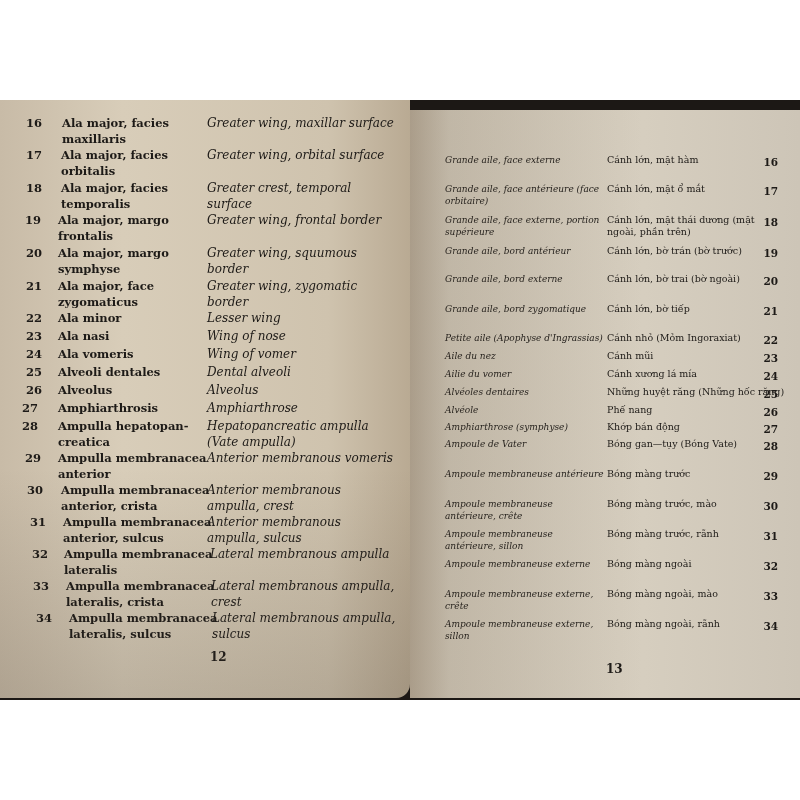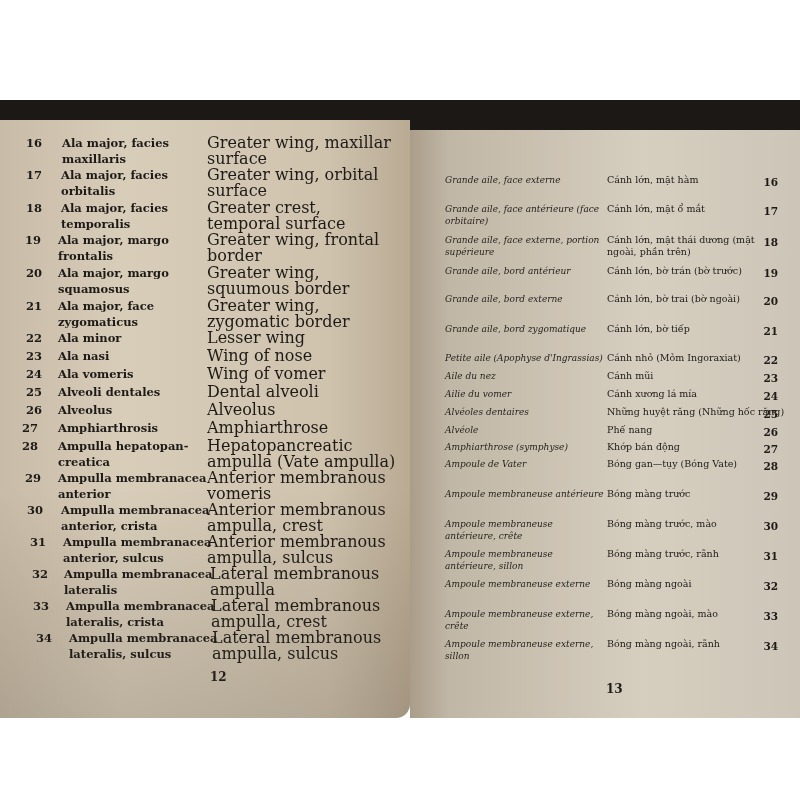--- a/index.html
+++ b/index.html
@@ -1,26 +1,26 @@
 <!DOCTYPE html>
 <html><head>
 <meta charset="utf-8">
 <style>
   html, body { margin:0; padding:0; }
   body { width:800px; height:800px; background:#ffffff; position:relative; overflow:hidden; font-family:"DejaVu Serif", serif; }
   .book { position:absolute; left:0; top:100px; width:800px; height:600px; background:#1c1815; }
-  .page { position:absolute; top:0; height:598px; overflow:hidden;margin-top:20px; }
+  .page { position:absolute; top:0; height:598px; overflow:hidden; }
   .page-left { left:0; width:410px; background:linear-gradient(90deg,#c8bba7 0%,#d8cdb9 30%,#cfc3ae 80%,#b9aa93 100%); border-bottom-right-radius:14px; }
   .page-right { left:410px; width:390px; top:10px; height:588px; background:linear-gradient(90deg,#b8ab98 0%,#cfc6b6 10%,#d6cebf 60%,#cdc5b7 100%); }
   .shade { position:absolute; left:0; bottom:0; width:100%; height:230px; background:linear-gradient(180deg,rgba(0,0,0,0) 0%,rgba(60,50,40,0.18) 100%); pointer-events:none; }
   .shade-r { position:absolute; left:0; top:0; width:60%; height:100%; background:linear-gradient(90deg,rgba(90,75,55,0.15),rgba(0,0,0,0)); pointer-events:none; }
   .row { position:absolute; left:0; width:100%; font-size:11.5px; line-height:16px; color:#1d1a17; }
   .num { position:absolute; font-weight:bold; }
   .lat { position:absolute; left:58px; width:150px; font-weight:bold; }
-  .eng { position:absolute; left:207px; width:190px; font-size:16px; }
+  .eng { position:absolute; left:207px; width:190px; font-style:italic; font-size:12px; }
   .fr { position:absolute; left:35px; width:160px; font-style:italic; font-size:9px; line-height:12px; }
   .vn { position:absolute; left:197px; width:200px; font-size:9.5px; line-height:12px; }
   .rnum { position:absolute; right:22px; font-size:10.5px; font-weight:bold; }
   .pagenum { position:absolute; font-weight:bold; font-size:12px; color:#1d1a17; }
 </style>
 </head>
 <body>
 
 <div class="book">
   <div class="page page-left">
@@ -39,21 +39,21 @@
         <span class="lat" style="left:61px">Ala major, facies temporalis</span>
         <span class="eng">Greater crest, temporal surface</span>
       </div>
     <div class="row" style="top:112px">
         <span class="num" style="left:25px">19</span>
         <span class="lat">Ala major, margo frontalis</span>
         <span class="eng">Greater wing, frontal border</span>
       </div>
     <div class="row" style="top:145px">
         <span class="num" style="left:26px">20</span>
-        <span class="lat">Ala major, margo squamosus</span>
+        <span class="lat">Ala major, margo symphyse</span>
         <span class="eng">Greater wing, squumous border</span>
       </div>
     <div class="row" style="top:178px">
         <span class="num" style="left:26px">21</span>
         <span class="lat">Ala major, face zygomaticus</span>
         <span class="eng">Greater wing, zygomatic border</span>
       </div>
     <div class="row" style="top:210px">
         <span class="num" style="left:26px">22</span>
         <span class="lat">Ala minor</span>

